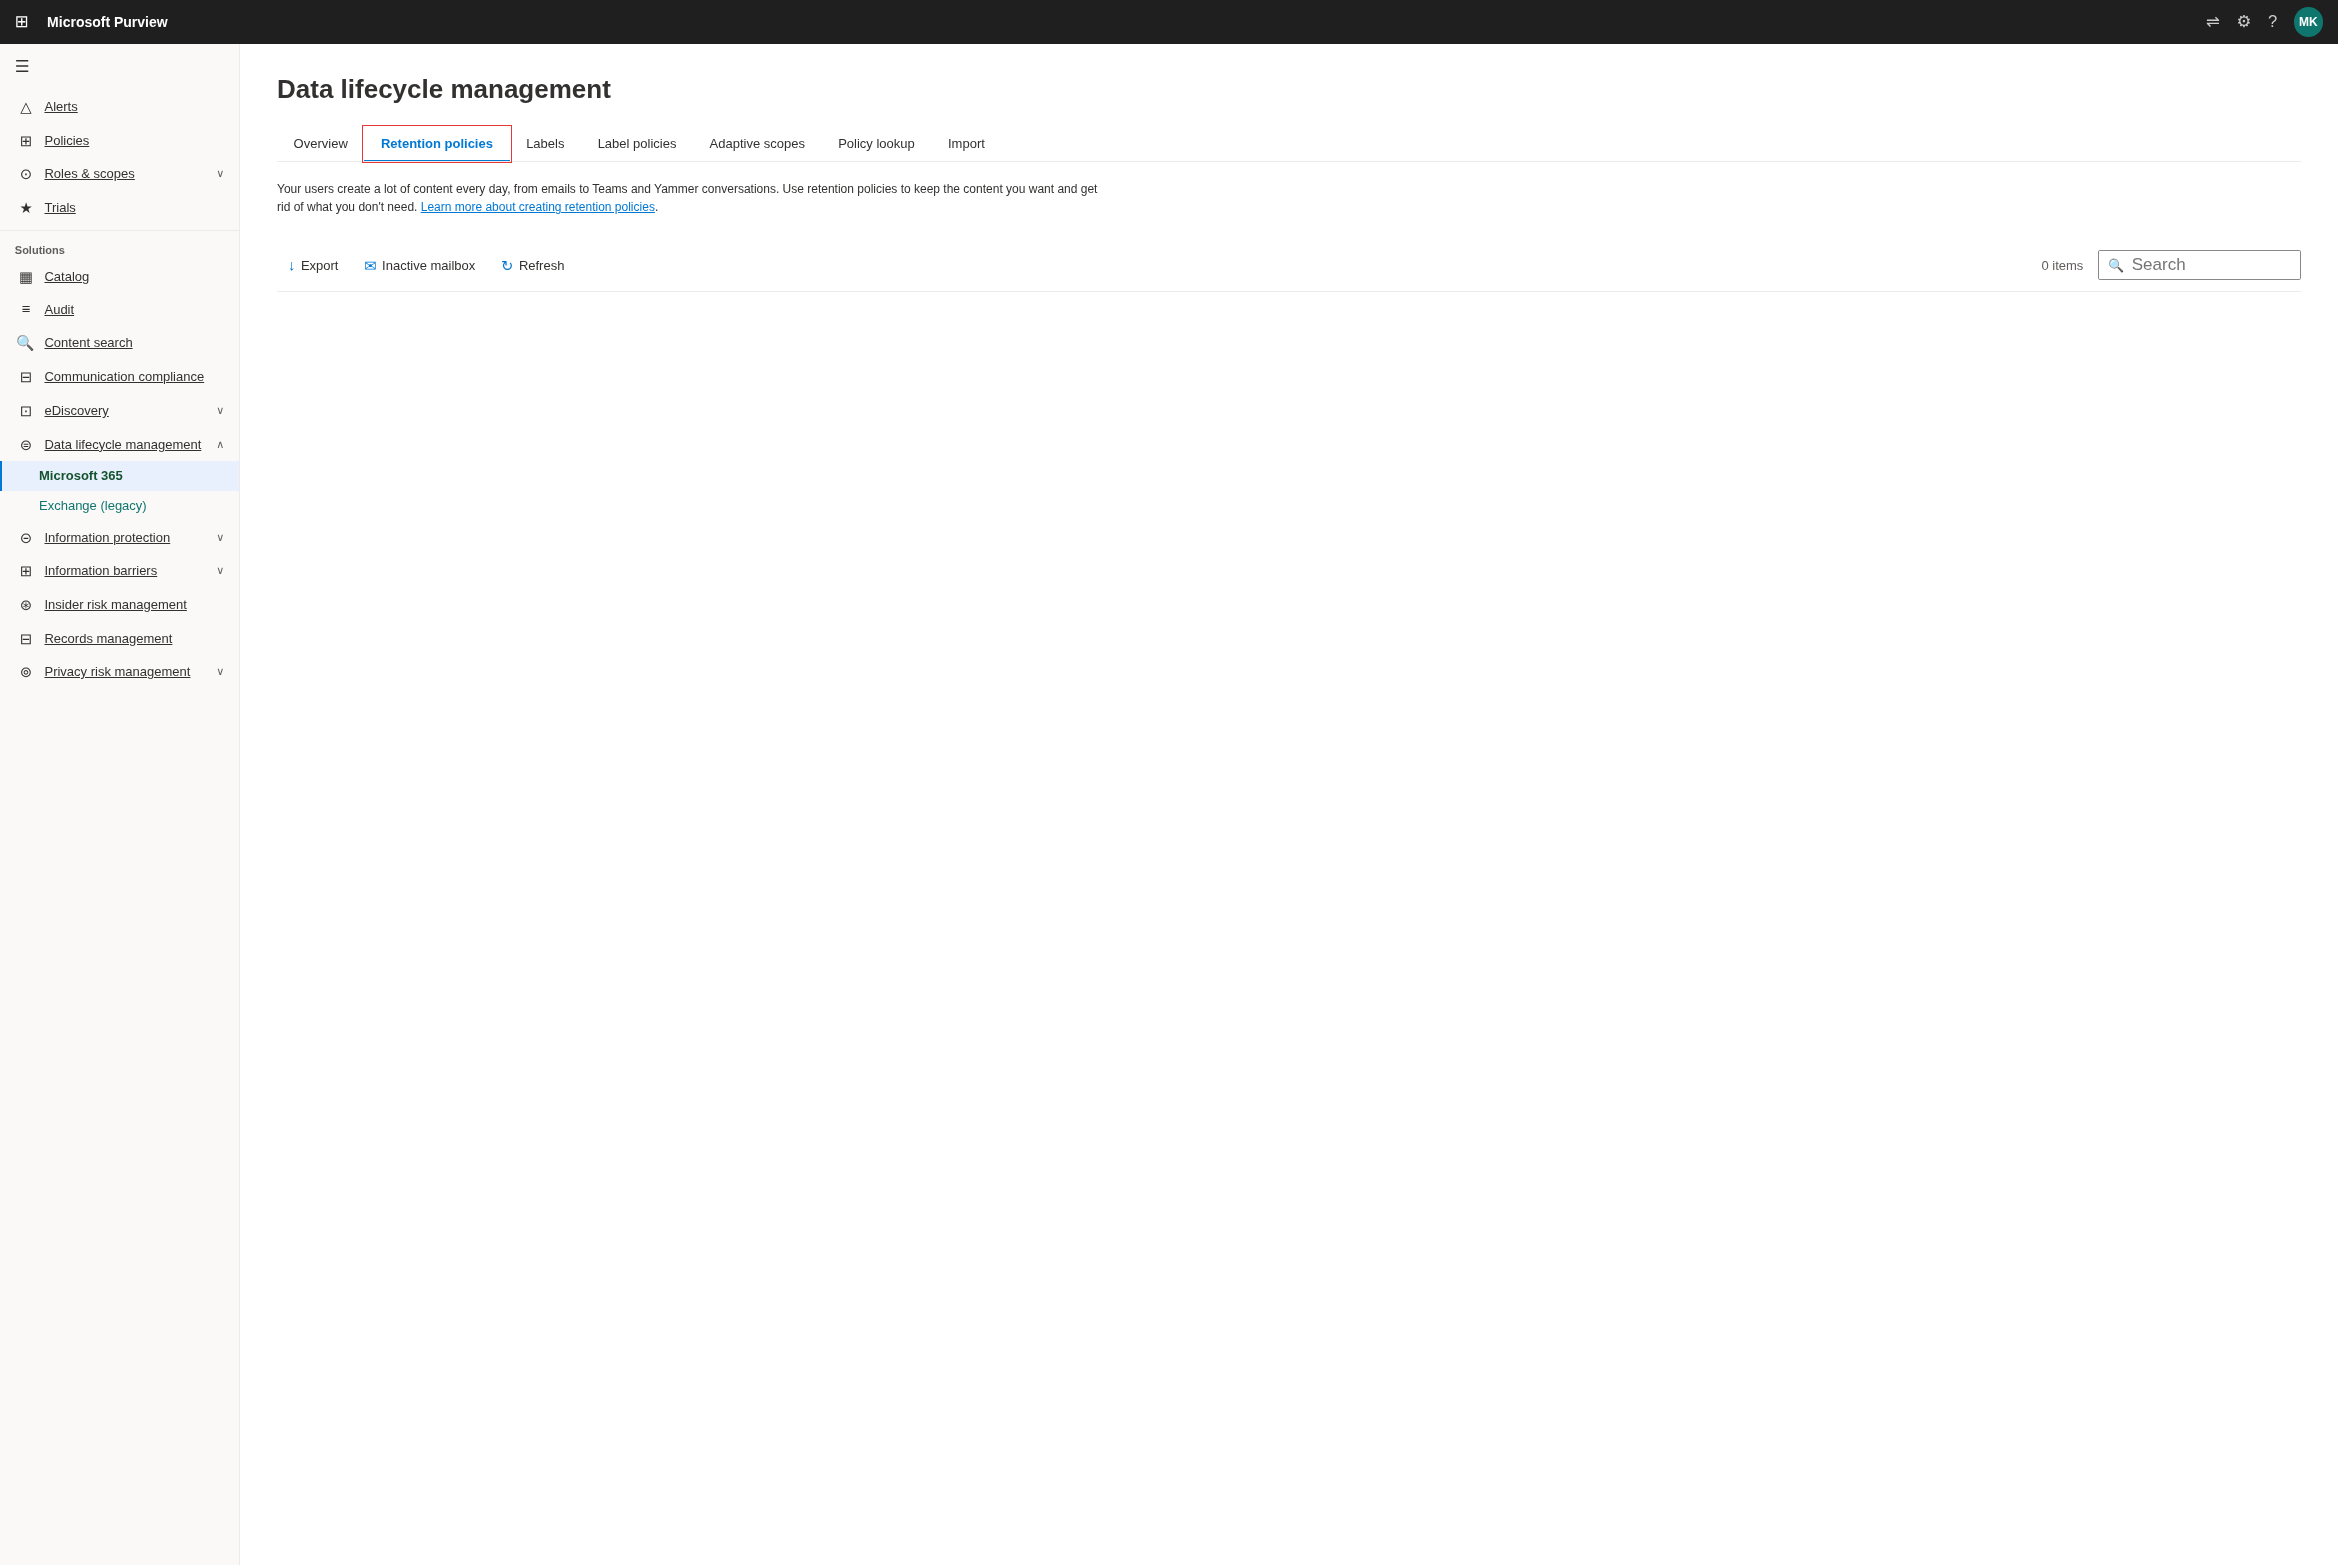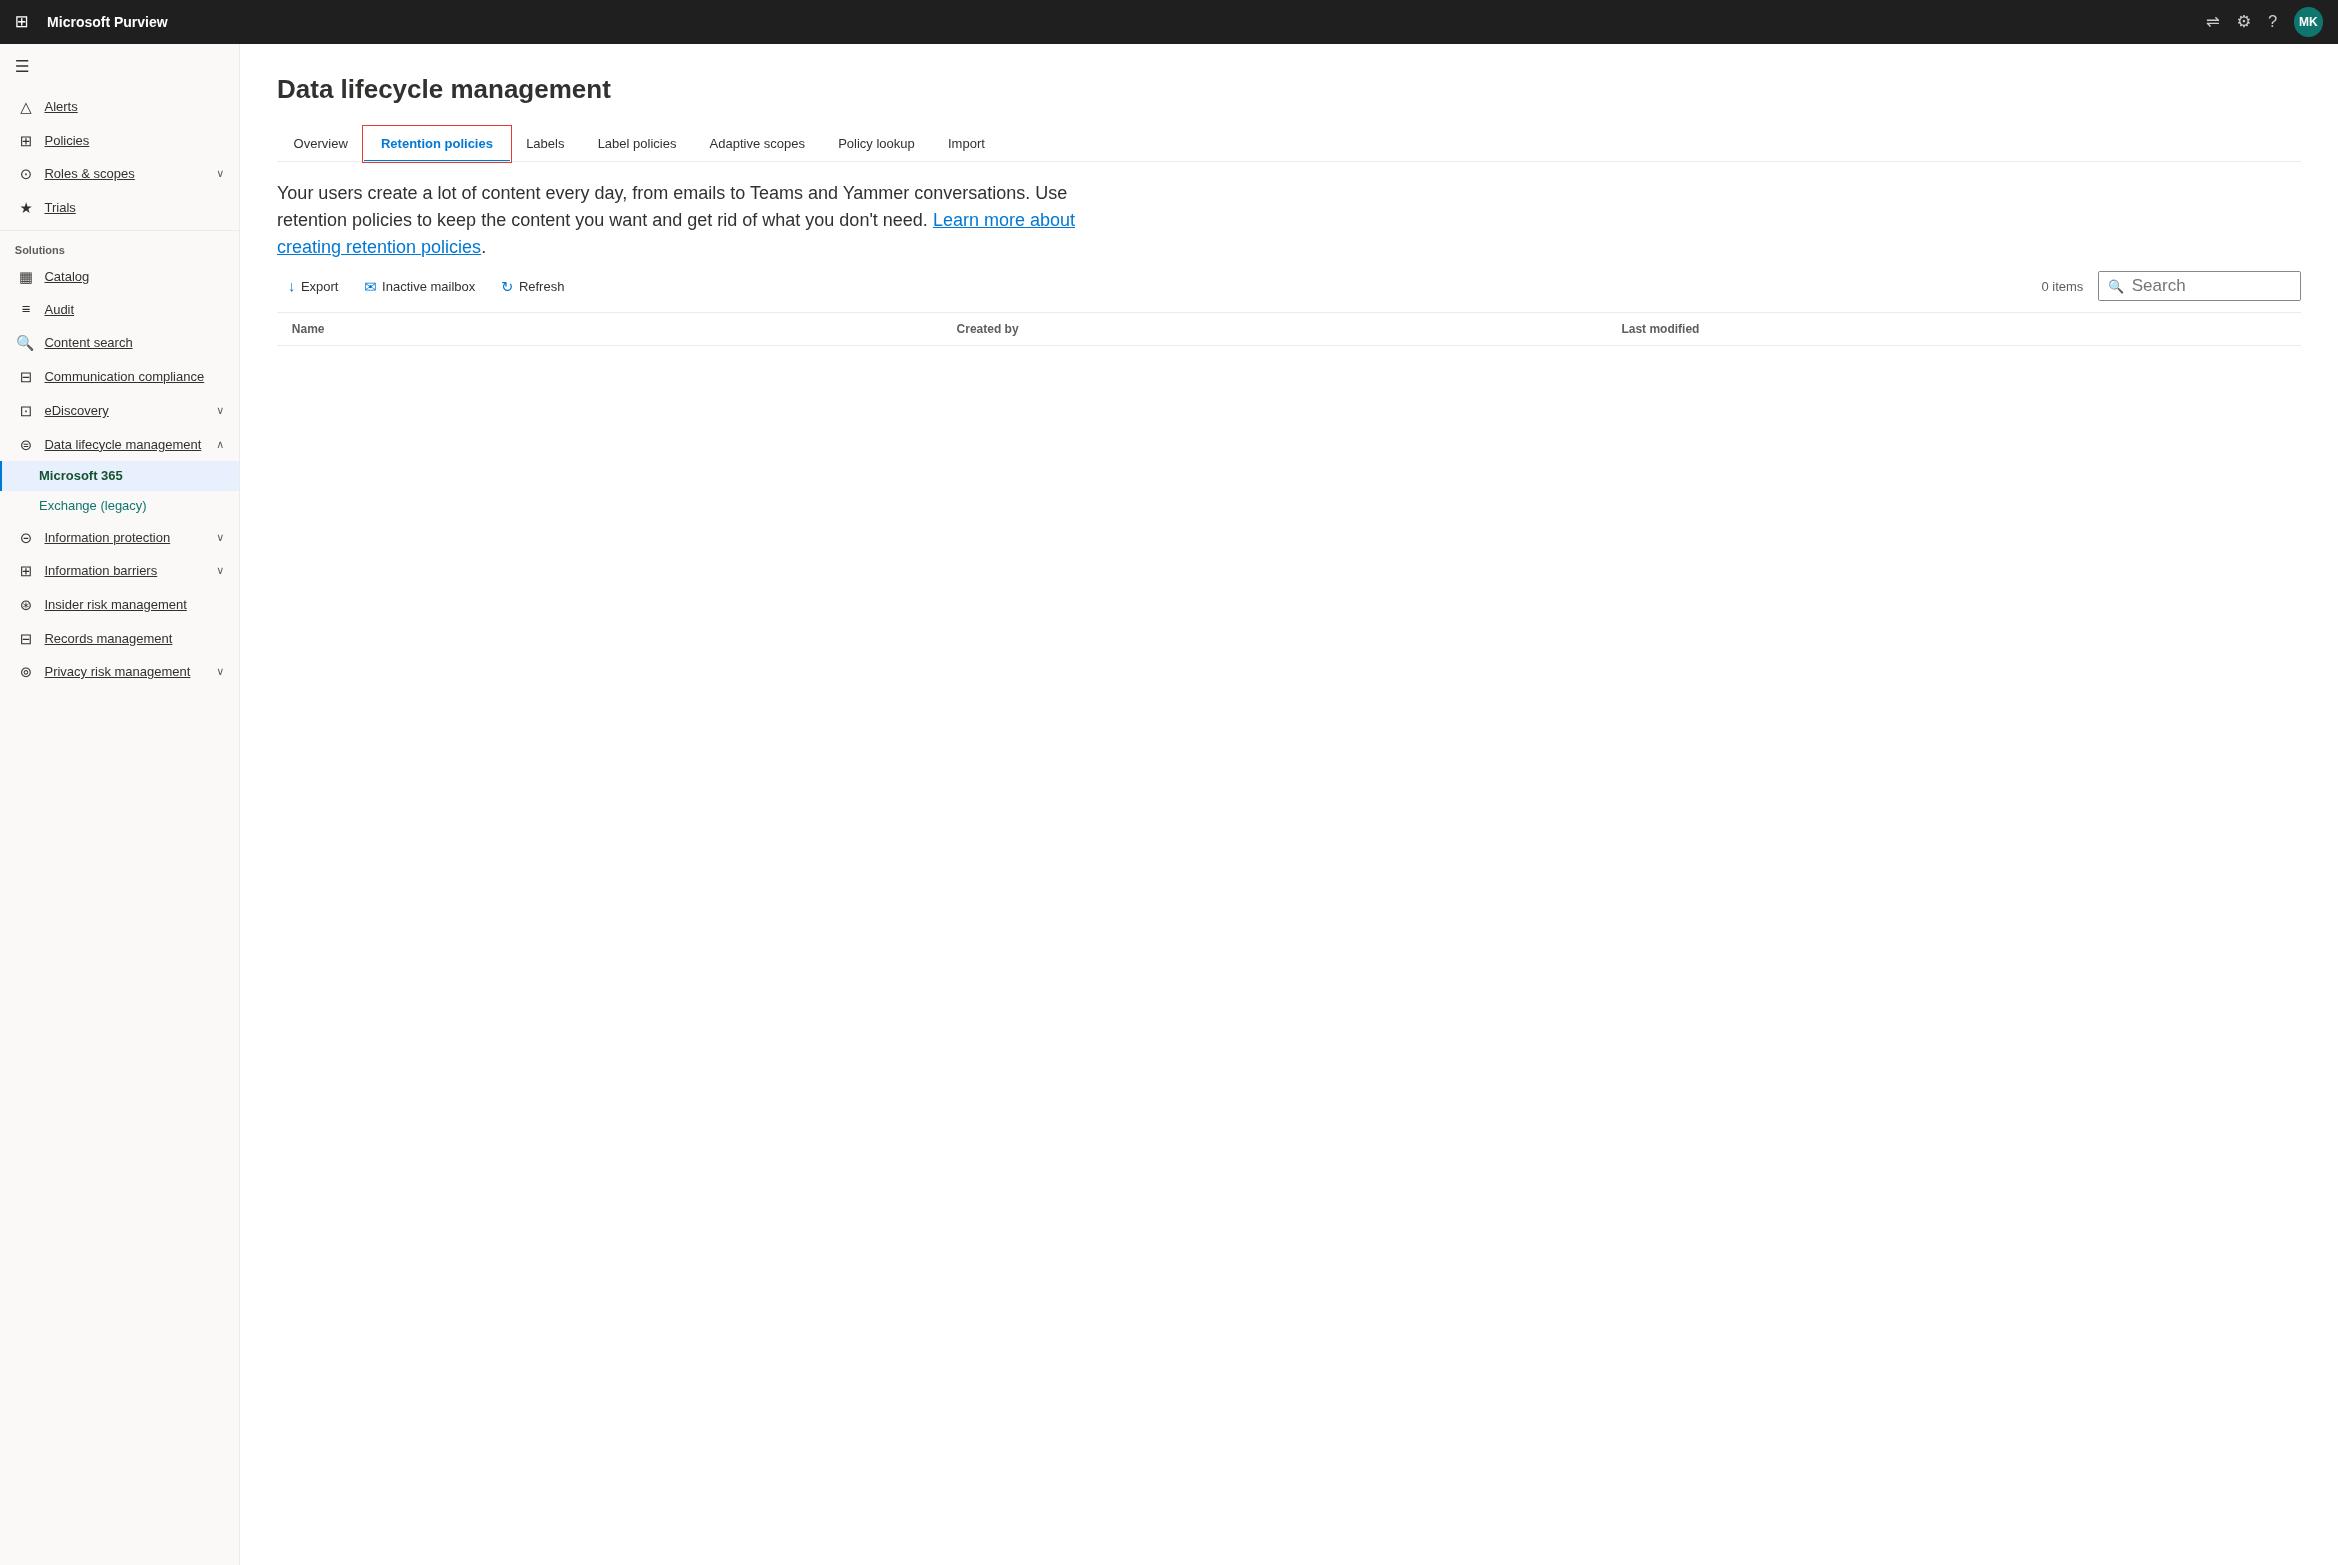--- a/index.html
+++ b/index.html
@@ -117,24 +117,24 @@
     .tab.active {
       color: #0078d4;
       border-bottom: 1.8px solid #0078d4;
       font-weight: 600;
       outline: 1.8px solid #e53935;
       outline-offset: 1.8px;
     }
 
     
     .description {
-      font-size: 18px;
+      font-size: 12px;
       color: #323130;
       line-height: 1.5;
-      margin-bottom: 10px;
+      margin-bottom: 34px;
       max-width: 831px;
     }
     .description a { color: #0078d4; text-decoration: underline; }
 
     
     .toolbar {
       display: flex;
       align-items: center;
       gap: 3.7px;
       margin-bottom: 0;
@@ -332,21 +332,16 @@
         <span class="btn-icon">↻</span>
         <span>Refresh</span>
       </button>
       <span class="items-count">0 items</span>
       <div class="search-box">
         <span class="search-icon">🔍</span>
         <input type="text" placeholder="Search" style="">
       </div>
     </div>
 
-    <div class="table-header">
-      <span class="col-name">Name</span>
-      <span class="col-created">Created by</span>
-      <span class="col-modified">Last modified</span>
-    </div>
 
   </div>
 </div>
 
 
 </body></html>

